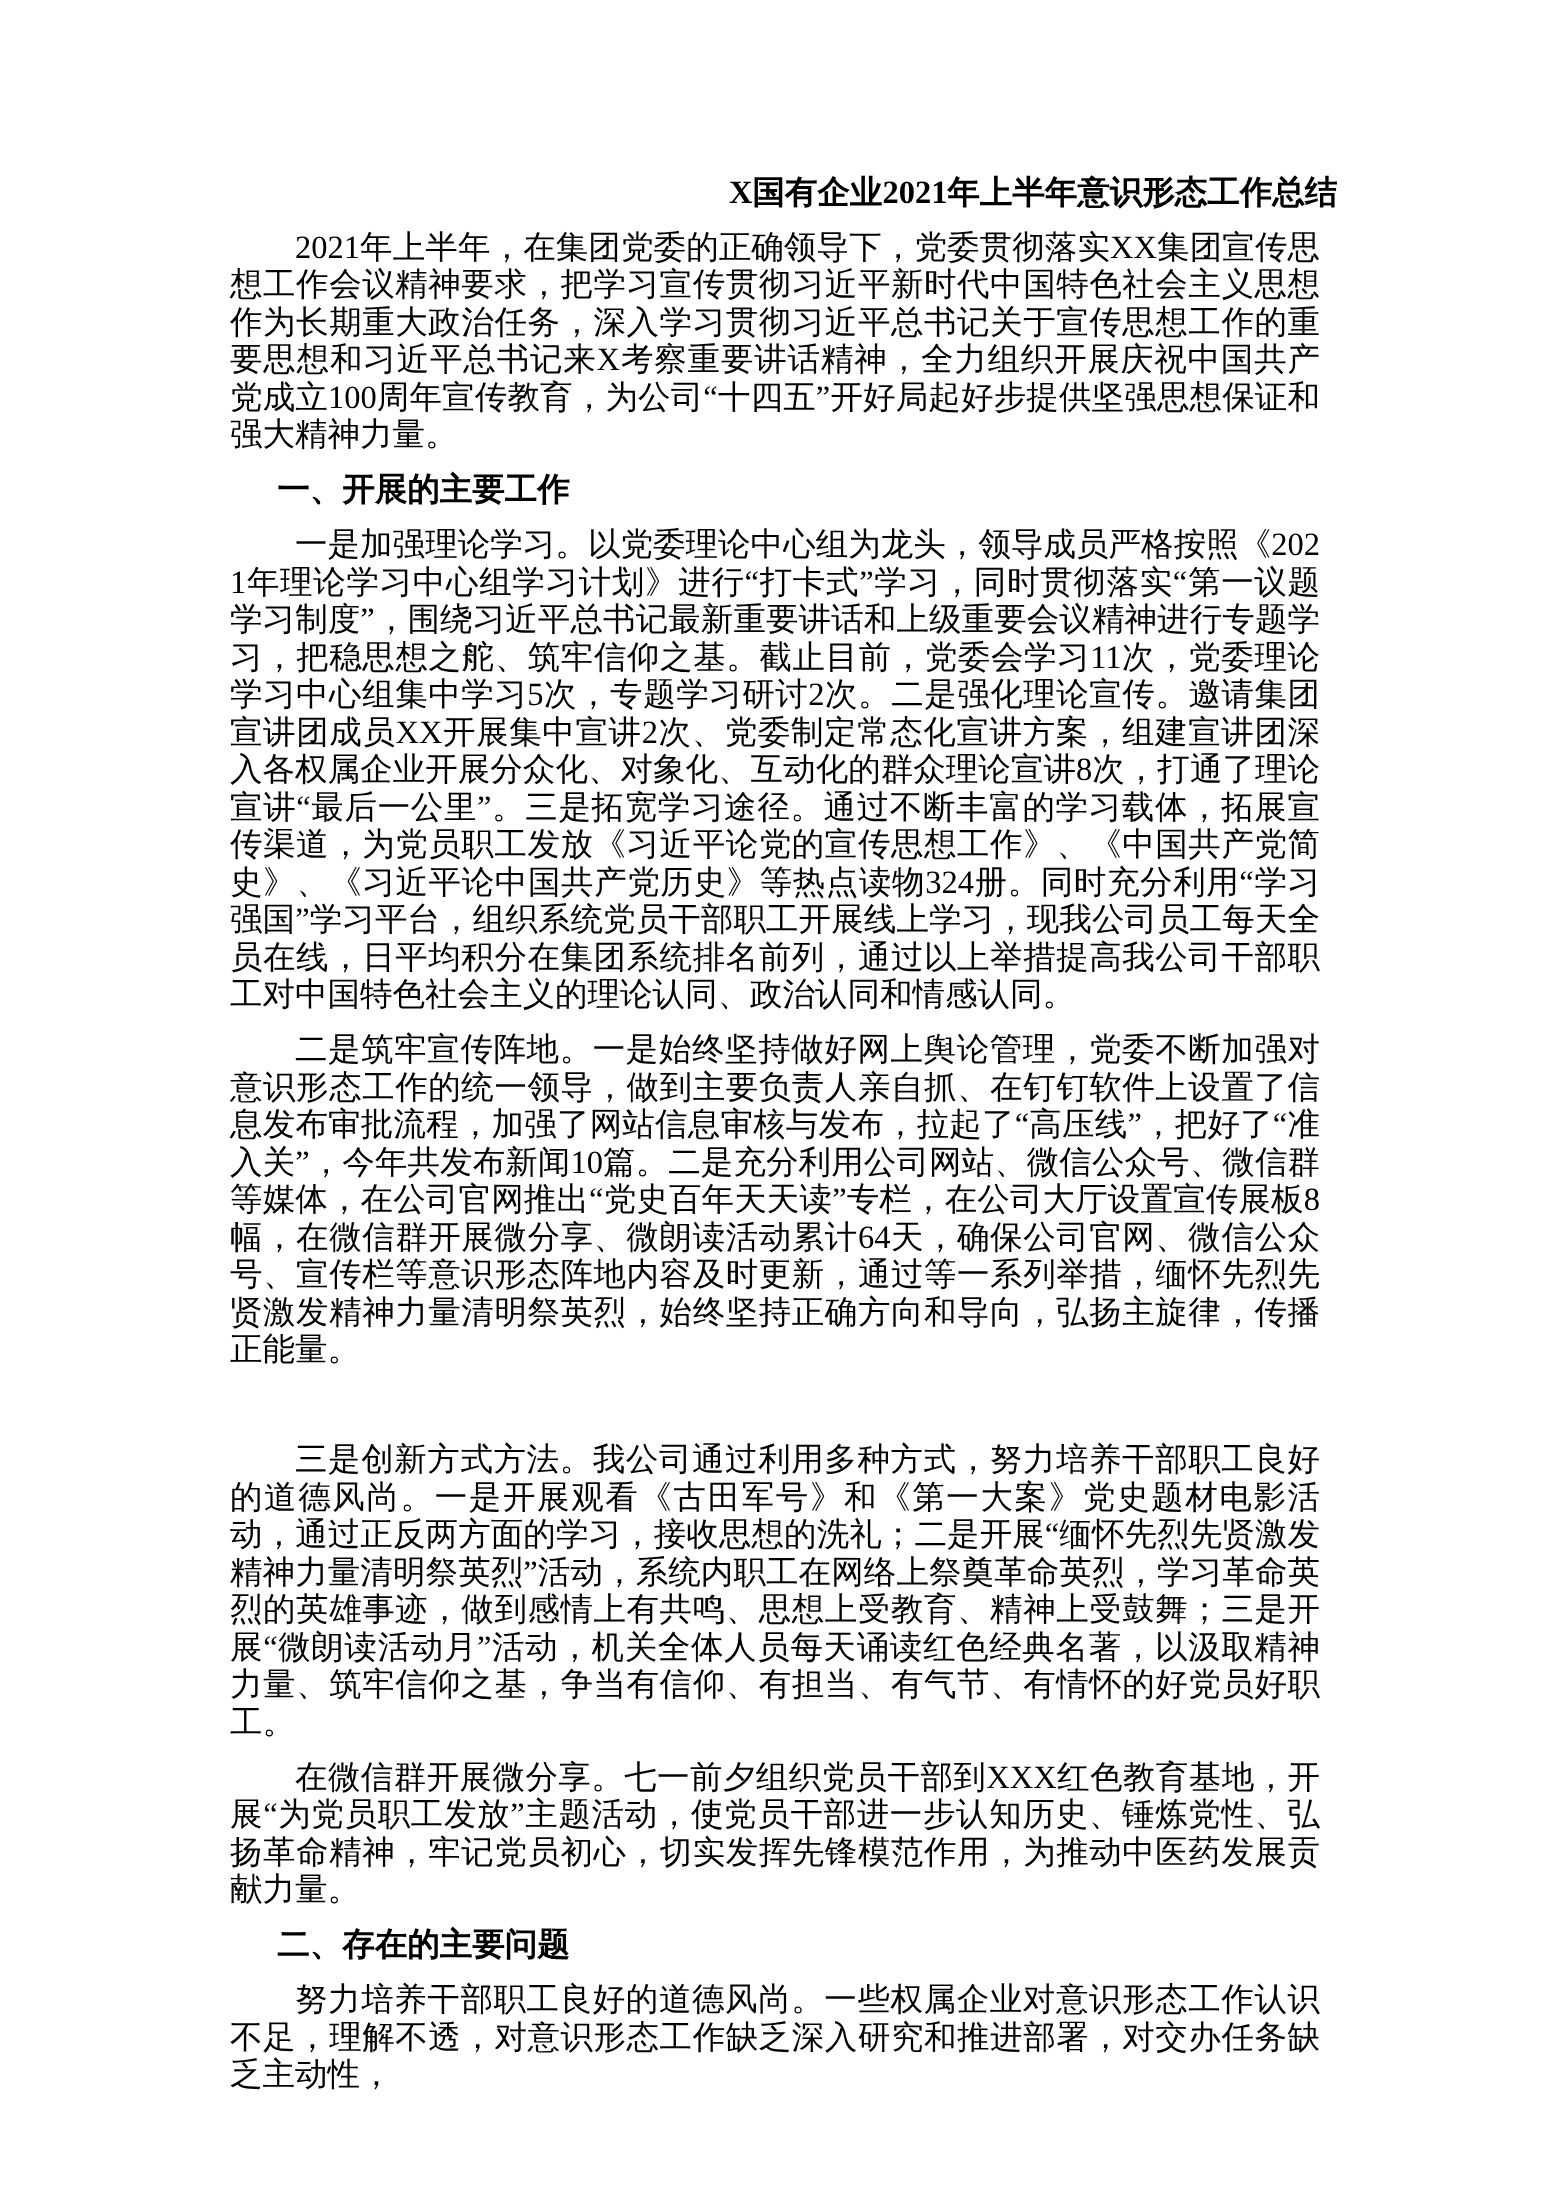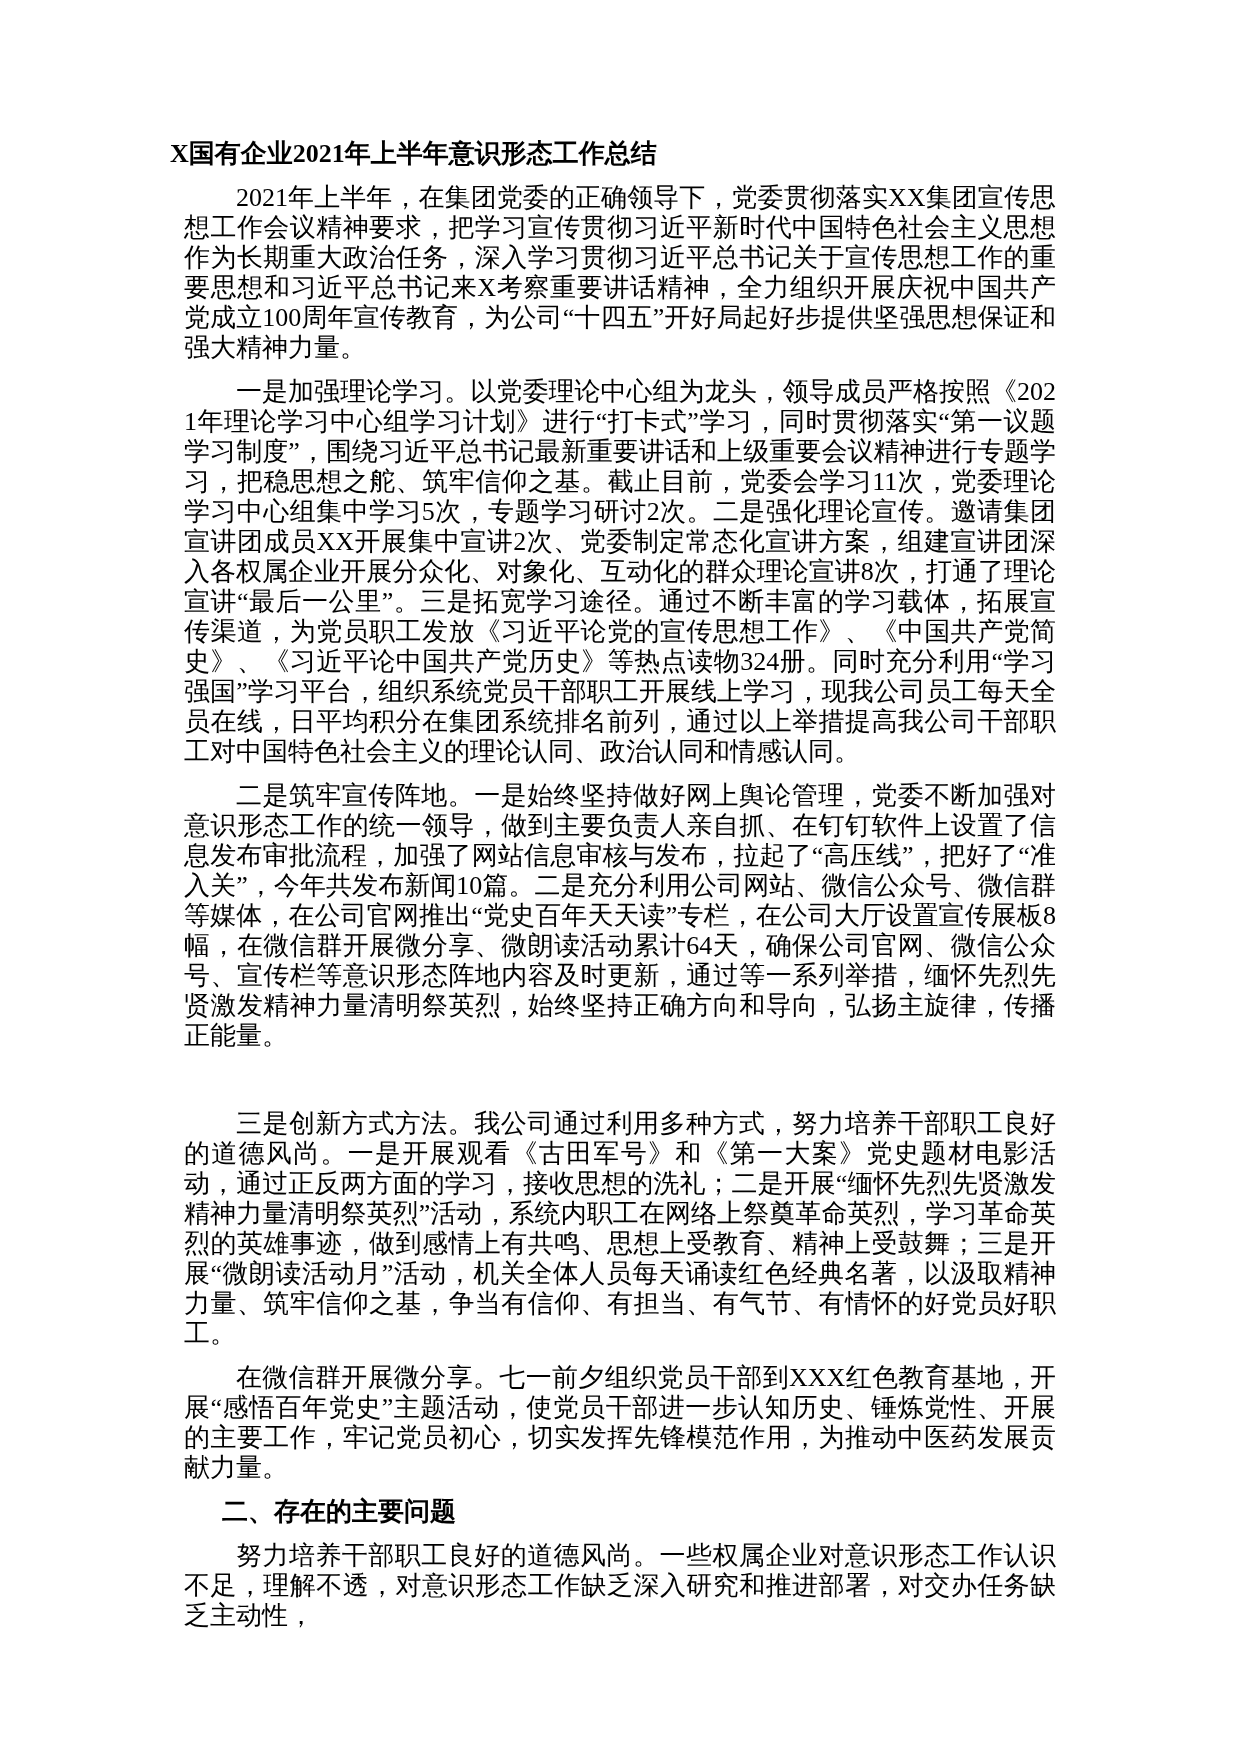--- a/index.html
+++ b/index.html
@@ -18,21 +18,21 @@
     font-family: "Liberation Serif", "DejaVu Serif", serif;
     font-size: 26px;
     line-height: 30px;
     color: #000000;
     overflow: hidden;
   }
   .doc-title {
     margin: 0;
     font-size: 26px;
     font-weight: bold;
-    text-align: left;
+    text-align: right;
     text-indent: 0;
   }
   .para {
     margin: 14px;
     text-align: justify;
     text-indent: 2em;
     word-break: break-all;
   }
   .heading {
     margin: 0;
@@ -46,28 +46,29 @@
 </style>
 </head>
 <body>
 
 <div class="page">
 
   <h1 class="doc-title">X国有企业2021年上半年意识形态工作总结</h1>
 
   <p class="para">2021年上半年，在集团党委的正确领导下，党委贯彻落实XX集团宣传思想工作会议精神要求，把学习宣传贯彻习近平新时代中国特色社会主义思想作为长期重大政治任务，深入学习贯彻习近平总书记关于宣传思想工作的重要思想和习近平总书记来X考察重要讲话精神，全力组织开展庆祝中国共产党成立100周年宣传教育，为公司“十四五”开好局起好步提供坚强思想保证和强大精神力量。</p>
 
+  <h2 class="heading">一、开展的主要工作</h2>
 
   <p class="para"><span class="b">一是加强理论学习。</span><span>以党委理论中心组为龙头，领导成员严格按照《2021年理论学习中心组学习计划》进行“打卡式”学习，同时贯彻落实“第一议题学习制度”，围绕习近平总书记最新重要讲话和上级重要会议精神进行专题学习，把稳思想之舵、筑牢信仰之基。截止目前，党委会学习11次，党委理论学习中心组集中学习5次，专题学习研讨2次。</span><span class="b">二是强化理论宣传。</span><span>邀请集团宣讲团成员XX开展集中宣讲2次、党委制定常态化宣讲方案，组建宣讲团深入各权属企业开展分众化、对象化、互动化的群众理论宣讲8次，打通了理论宣讲“最后一公里”。</span><span class="b">三是拓宽学习途径。</span><span>通过不断丰富的学习载体，拓展宣传渠道，为党员职工发放《习近平论党的宣传思想工作》、《中国共产党简史》、《习近平论中国共产党历史》等热点读物324册。同时充分利用“学习强国”学习平台，组织系统党员干部职工开展线上学习，现我公司员工每天全员在线，日平均积分在集团系统排名前列，通过以上举措提高我公司干部职工对中国特色社会主义的理论认同、政治认同和情感认同。</span></p>
 
   <p class="para"><span class="b">二是筑牢宣传阵地。</span><span>一是始终坚持做好网上舆论管理，党委不断加强对意识形态工作的统一领导，做到主要负责人亲自抓、在钉钉软件上设置了信息发布审批流程，加强了网站信息审核与发布，拉起了“高压线”，把好了“准入关”，今年共发布新闻10篇。二是充分利用公司网站、微信公众号、微信群等媒体，在公司官网推出“党史百年天天读”专栏，在公司大厅设置宣传展板8幅，在微信群开展微分享、微朗读活动累计64天，确保公司官网、微信公众号、宣传栏等意识形态阵地内容及时更新，通过等一系列举措，缅怀先烈先贤激发精神力量清明祭英烈，始终坚持正确方向和导向，弘扬主旋律，传播正能量。</span></p>
 
   <div class="blank-line"></div>
 
   <p class="para"><span class="b">三是创新方式方法。</span><span>我公司通过利用多种方式，努力培养干部职工良好的道德风尚。一是开展观看《古田军号》和《第一大案》党史题材电影活动，通过正反两方面的学习，接收思想的洗礼；二是开展“缅怀先烈先贤激发精神力量清明祭英烈”活动，系统内职工在网络上祭奠革命英烈，学习革命英烈的英雄事迹，做到感情上有共鸣、思想上受教育、精神上受鼓舞；三是开展“微朗读活动月”活动，机关全体人员每天诵读红色经典名著，以汲取精神力量、筑牢信仰之基，争当有信仰、有担当、有气节、有情怀的好党员好职工。</span></p>
 
-  <p class="para"><span class="b">在微信群开展微分享。</span><span>七一前夕组织党员干部到XXX红色教育基地，开展“感悟百年党史”主题活动，使党员干部进一步认知历史、锤炼党性、开展的主要工作，牢记党员初心，切实发挥先锋模范作用，为推动中医药发展贡献力量。</span></p>
+  <p class="para"><span class="b">在微信群开展微分享。</span><span>七一前夕组织党员干部到XXX红色教育基地，开展“为党员职工发放”主题活动，使党员干部进一步认知历史、锤炼党性、弘扬革命精神，牢记党员初心，切实发挥先锋模范作用，为推动中医药发展贡献力量。</span></p>
 
   <h2 class="heading">二、存在的主要问题</h2>
 
   <p class="para"><span class="b">努力培养干部职工良好的道德风尚。</span><span>一些权属企业对意识形态工作认识不足，理解不透，对意识形态工作缺乏深入研究和推进部署，对交办任务缺乏主动性，</span></p>
 
 </div>
 
 </body></html>

